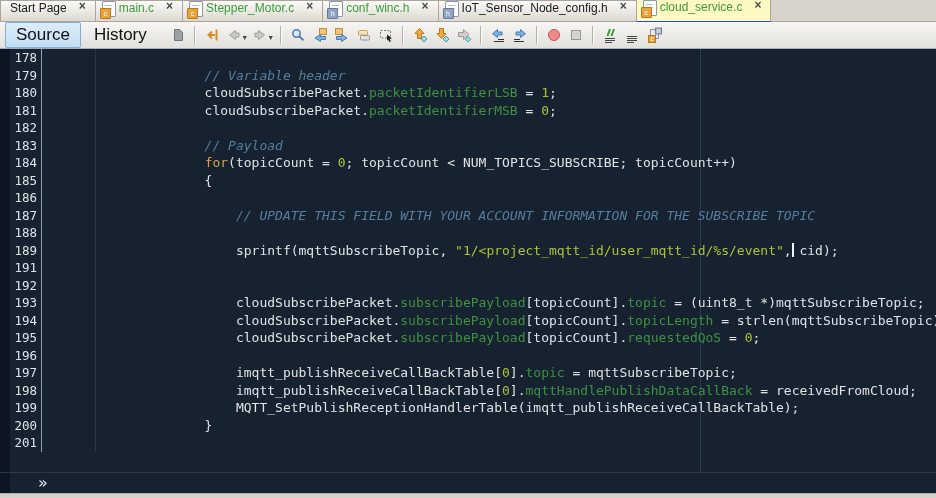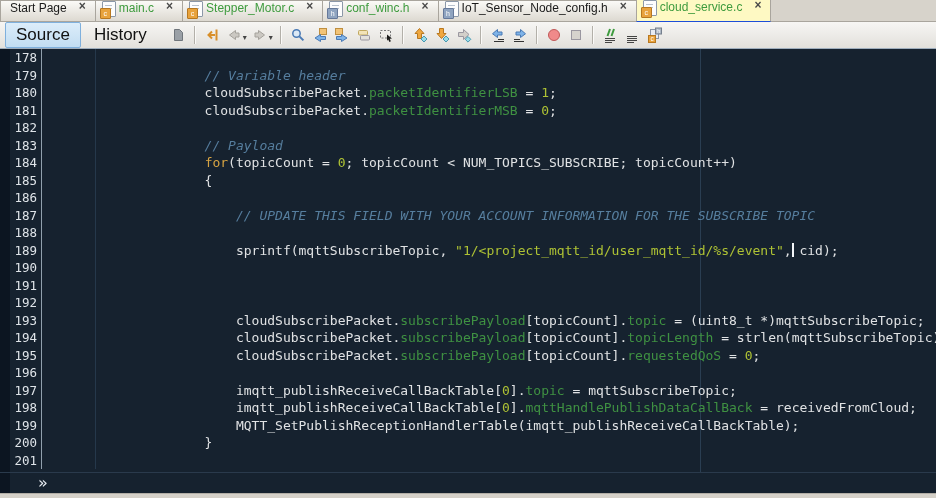--- a/index.html
+++ b/index.html
@@ -296,25 +296,20 @@
           <span class="lnum">188</span>
           <span class="fold"></span>
           <span class="ctext"></span>
         </div>
         <div class="crow">
           <span class="lnum">189</span>
           <span class="fold"></span>
           <span class="ctext"><span class="tok-def">            sprintf(mqttSubscribeTopic, </span><span class="tok-str">"1/&lt;project_mqtt_id/user_mqtt_id/%s/event"</span><span class="tok-def">,</span><span class="caret"></span><span class="tok-def"> cid);</span></span>
         </div>
         <div class="crow">
-          <span class="lnum">190</span>
-          <span class="fold"></span>
-          <span class="ctext"></span>
-        </div>
-        <div class="crow">
           <span class="lnum">191</span>
           <span class="fold"></span>
           <span class="ctext"></span>
         </div>
         <div class="crow">
           <span class="lnum">192</span>
           <span class="fold"></span>
           <span class="ctext"></span>
         </div>
         <div class="crow">

